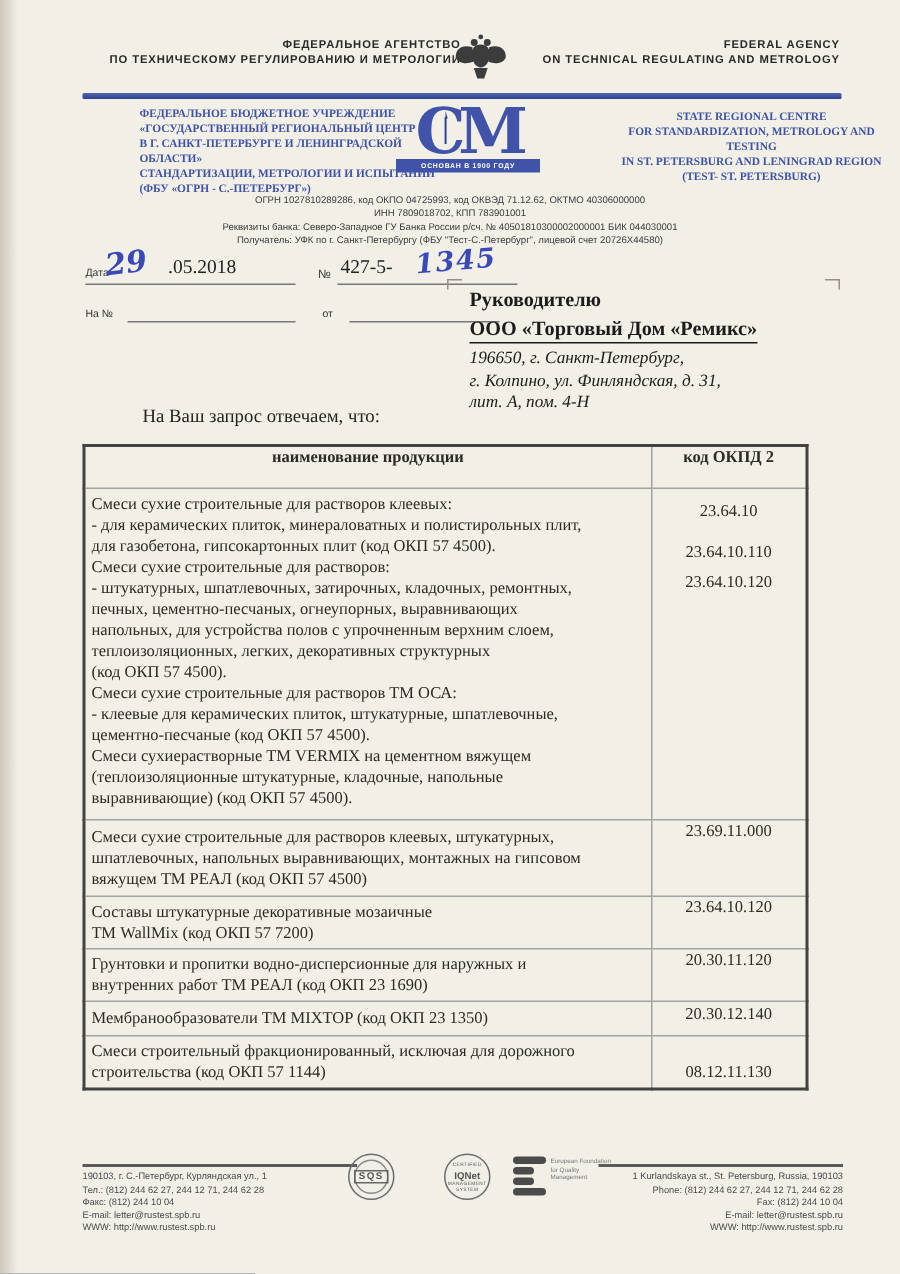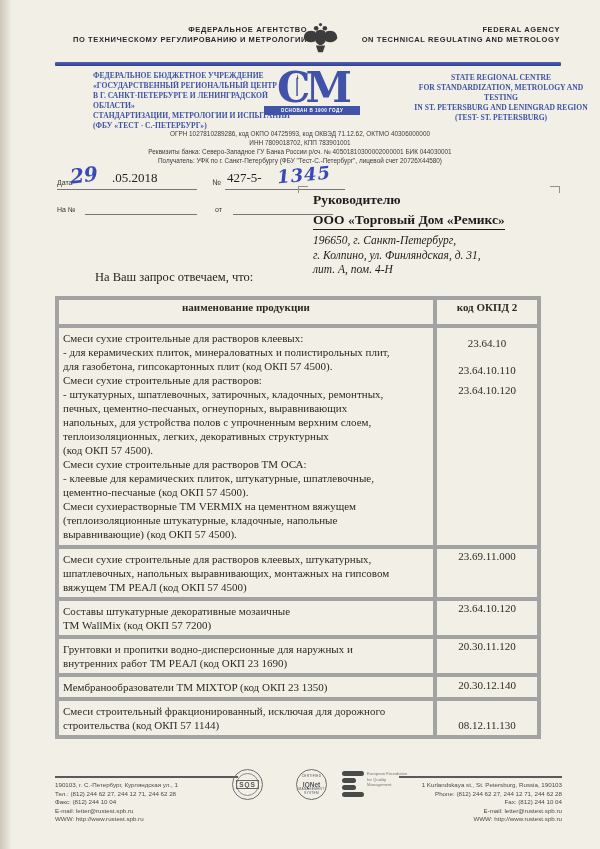--- a/index.html
+++ b/index.html
@@ -54,21 +54,21 @@
   .r-co{ font-weight:bold; font-size:13.5px; border-bottom:1.6px solid #1d1c1a;
     display:inline-block; padding-bottom:1px; margin-bottom:3px; }
   .r-addr{ font-style:italic; font-size:11.5px; line-height:14.5px; }
 
   .intro{ position:absolute; left:95px; top:270px; font-size:12.5px; color:#26241f; }
 
   
   table.okpd{ position:absolute; left:55px; top:296px; width:482px;
     border-collapse:collapse; table-layout:fixed; }
   table.okpd col.c1{ width:378px; } table.okpd col.c2{ width:104px; }
-  table.okpd th, table.okpd td{ border:4px solid #a3a3a3; vertical-align:top;
+  table.okpd th, table.okpd td{ border:1px solid #a3a3a3; vertical-align:top;
     font-size:11px; line-height:14px; color:#2c2a24; }
   table.okpd{ border:2px solid #45433f; }
   th.h-prod, th.h-code{ font-weight:bold; font-size:12px; height:28px;
     text-align:center; vertical-align:middle; }
   td.name{ padding:3px 4px 3px 4px; }
   td.name .tline{ white-space:nowrap; overflow:hidden; }
   td.code{ text-align:center; vertical-align:middle; font-size:12px; }
   tr.group td{ height:221px; }
   tr.r2 td{ height:51px; } tr.r3 td{ height:34px; } tr.r4 td{ height:33px; }
   tr.r5 td{ height:23px; } tr.r6 td{ height:34px; }
@@ -128,21 +128,21 @@
     <div>ON  TECHNICAL  REGULATING  AND  METROLOGY</div>
   </div>
 
   <div class="blue-rule"></div>
 
   <div class="org ru">
     <div>ФЕДЕРАЛЬНОЕ  БЮДЖЕТНОЕ  УЧРЕЖДЕНИЕ</div>
     <div>«ГОСУДАРСТВЕННЫЙ РЕГИОНАЛЬНЫЙ ЦЕНТР</div>
     <div>В Г. САНКТ-ПЕТЕРБУРГЕ И ЛЕНИНГРАДСКОЙ ОБЛАСТИ»</div>
     <div>СТАНДАРТИЗАЦИИ, МЕТРОЛОГИИ И ИСПЫТАНИЙ</div>
-    <div>(ФБУ  «ТЕСТ - С.-ПЕТЕРБУРГ»)</div>
+    <div>(ФБУ  «ОГРН - С.-ПЕТЕРБУРГ»)</div>
   </div>
 
   <div class="logo">
     <div class="logo-letters">СМ</div>
     <svg class="logo-spire" width="10" height="22" viewBox="0 0 10 22">
       <path d="M5 0 L6.5 5 L5 5 Z" fill="#2e4191"></path>
       <rect x="4.4" y="4" width="1.3" height="18" fill="#2e4191"></rect>
     </svg>
     <div class="logo-banner">ОСНОВАН В 1900 ГОДУ</div>
   </div>

